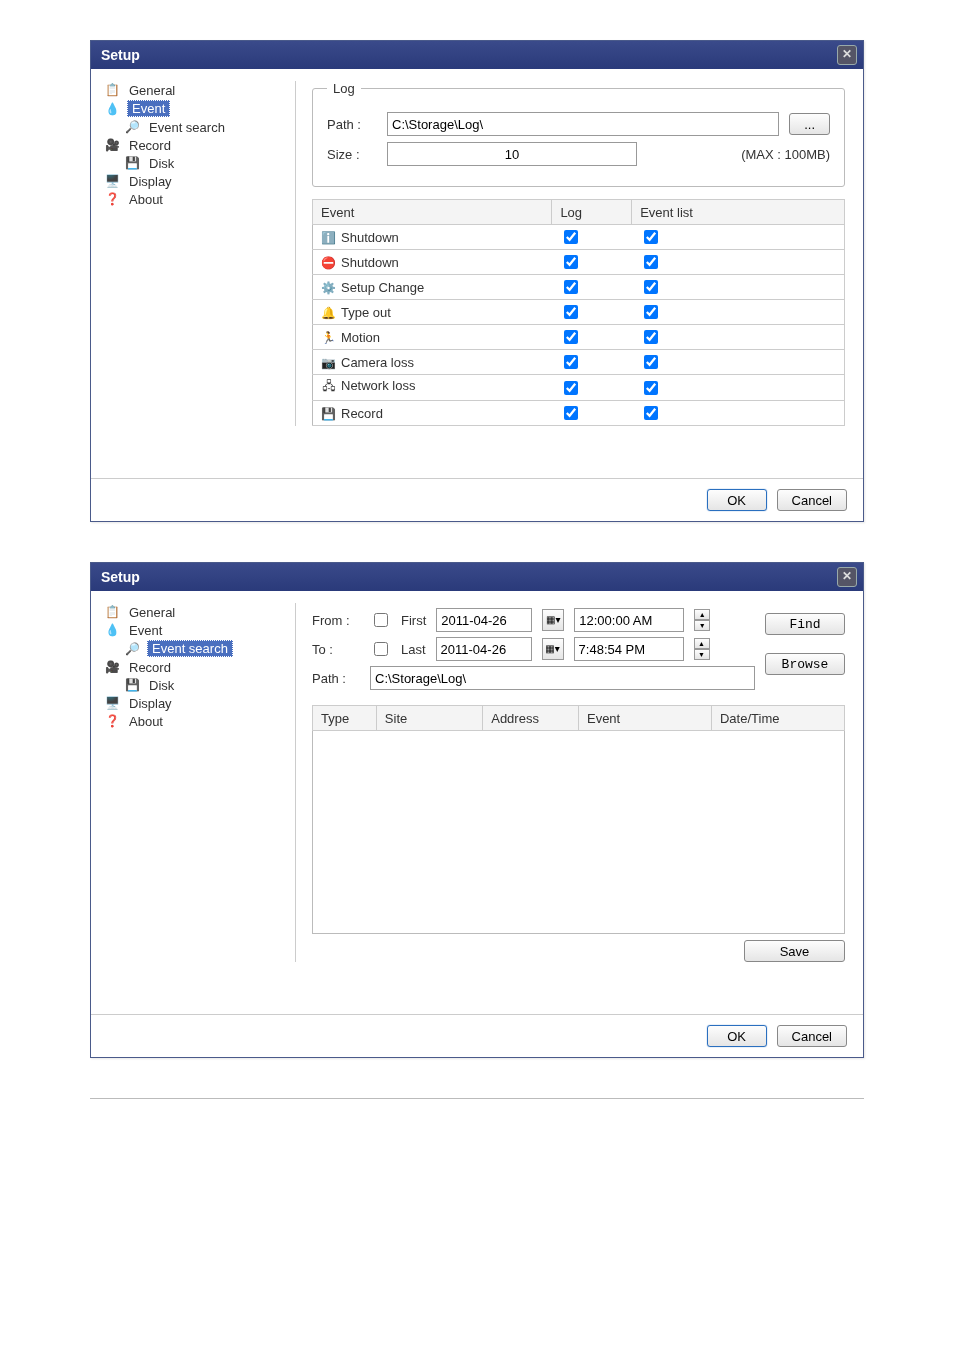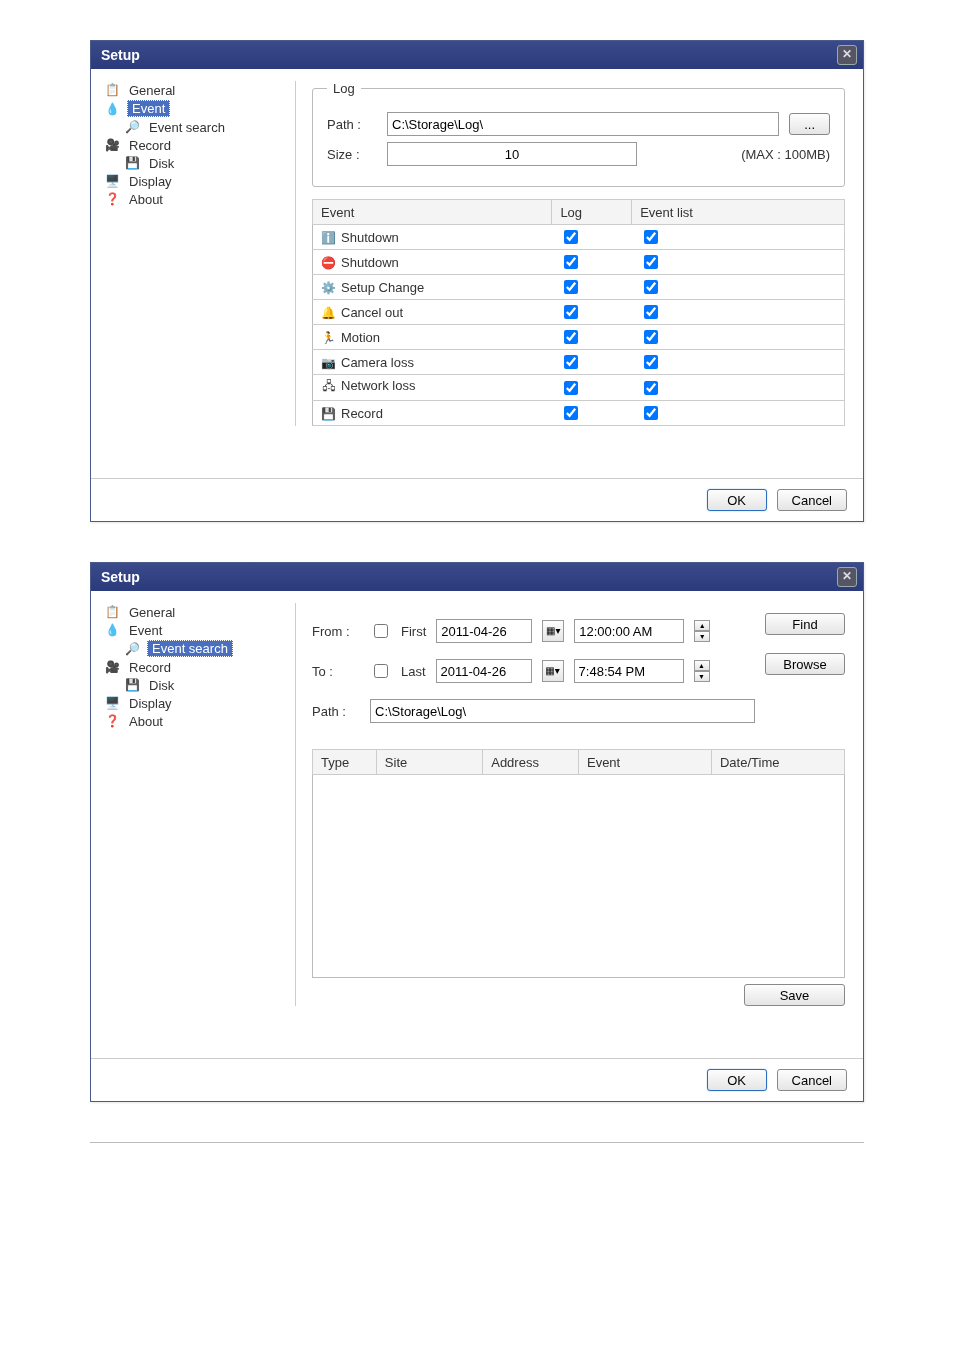--- a/index.html
+++ b/index.html
@@ -152,21 +152,21 @@
     gap: 10px;
     padding: 10px 16px;
     border-top: 1px solid #ccc;
     margin-top: 40px;
   }
   
   .search-row {
     display: flex;
     align-items: center;
     gap: 10px;
-    margin: 16px 0;
+    margin: 5px 0;
   }
   .search-row .lbl2 { width: 48px; }
   .date-field {
     border: 1px solid #999;
     padding: 2px 4px;
     height: 18px;
     width: 86px;
     font-family: inherit;
     font-size: 13px;
   }
@@ -303,21 +303,21 @@
               <td style="border-left:none;border-right:none;"><span class="ev-icon">⛔</span><span>Shutdown</span></td>
               <td style="border-left:none;border-right:none;"><input type="checkbox" class="chk" checked="" style=""></td>
               <td style="border-left:none;"><input type="checkbox" class="chk" checked="" style=""></td>
             </tr>
             <tr>
               <td style="border-left:none;border-right:none;"><span class="ev-icon">⚙️</span><span>Setup Change</span></td>
               <td style="border-left:none;border-right:none;"><input type="checkbox" class="chk" checked="" style=""></td>
               <td style="border-left:none;"><input type="checkbox" class="chk" checked="" style=""></td>
             </tr>
             <tr>
-              <td style="border-left:none;border-right:none;"><span class="ev-icon">🔔</span><span>Cancel out</span></td>
+              <td style="border-left:none;border-right:none;"><span class="ev-icon">🔔</span><span>Type out</span></td>
               <td style="border-left:none;border-right:none;"><input type="checkbox" class="chk" checked="" style=""></td>
               <td style="border-left:none;"><input type="checkbox" class="chk" checked="" style=""></td>
             </tr>
             <tr>
               <td style="border-left:none;border-right:none;"><span class="ev-icon">🏃</span><span>Motion</span></td>
               <td style="border-left:none;border-right:none;"><input type="checkbox" class="chk" checked="" style=""></td>
               <td style="border-left:none;"><input type="checkbox" class="chk" checked="" style=""></td>
             </tr>
             <tr>
               <td style="border-left:none;border-right:none;"><span class="ev-icon">📷</span><span>Camera loss</span></td>
@@ -407,21 +407,21 @@
             <span class="spinner">
               <button>▲</button>
               <button>▼</button>
             </span>
           </div>
           <div class="search-row">
             <span class="lbl2">Path :</span>
             <input class="txt" style="flex: 1 1 0%;" value="C:\Storage\Log\">
           </div>
         </div>
-        <div style="display:flex; flex-direction:column; gap:18px; justify-content:flex-start; padding-top:10px;">
+        <div style="display:flex; flex-direction:column; gap:18px; justify-content:flex-start; padding-top:10px;font-family:Liberation Mono, monospace;">
           <button class="btn" style="width:80px">Find</button>
           <button class="btn" style="width:80px">Browse</button>
         </div>
       </div>
 
       <table class="results">
         <thead>
           <tr>
             <th style="width:12%">Type</th>
             <th style="width:20%">Site</th>

